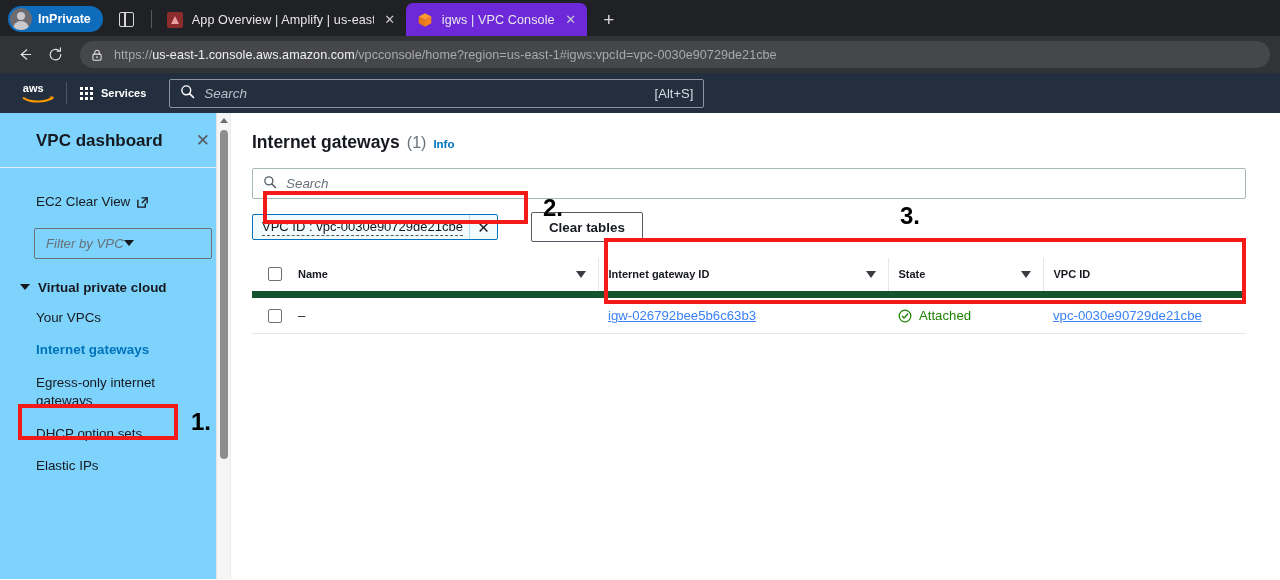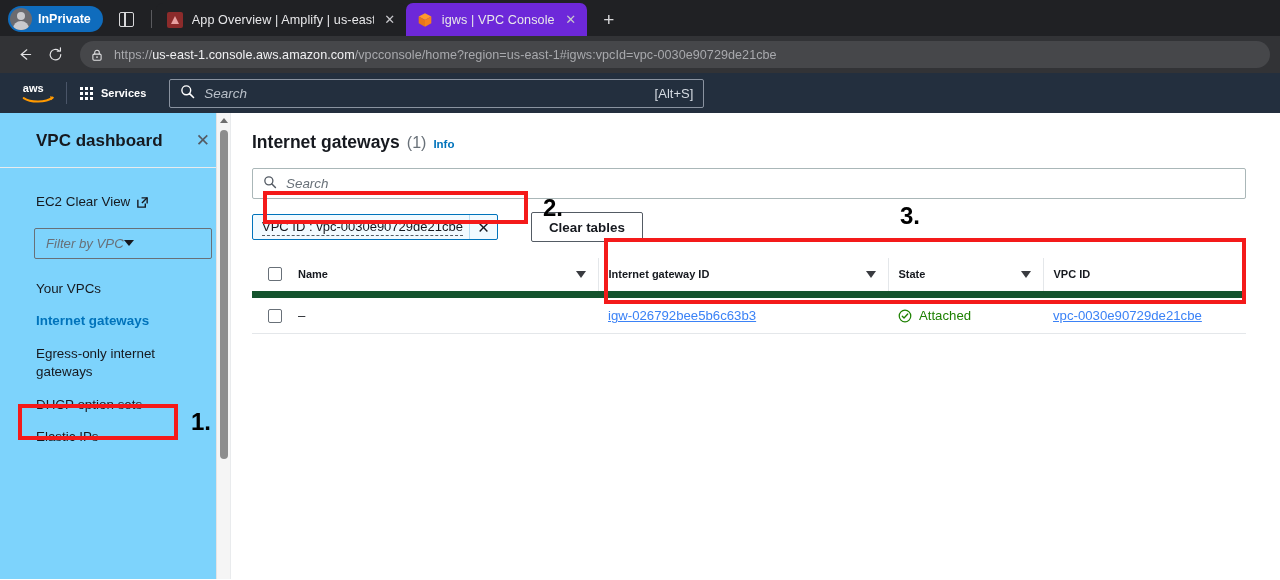--- a/index.html
+++ b/index.html
@@ -404,20 +404,24 @@
             <path d="M6 2 H12 V8" stroke="#16191f" stroke-width="1.5" fill="none"></path>
             <path d="M12 2 L6.4 7.6" stroke="#16191f" stroke-width="1.5" fill="none"></path>
           </svg>
         </a>
 
         <div class="sb-select">
           <span>Filter by VPC</span>
           <span class="caret-down"></span>
         </div>
 
+        <div class="sb-group">
+          <span class="caret-down"></span>
+          <span>Virtual private cloud</span>
+        </div>
 
         <a class="sb-link">Your VPCs</a>
         <a class="sb-link selected">Internet gateways</a>
         <a class="sb-link">Egress-only internet gateways</a>
         <a class="sb-link">DHCP option sets</a>
         <a class="sb-link">Elastic IPs</a>
       </div>
 
       <div class="sb-scrollbar">
         <div class="sb-scroll-up"></div>

